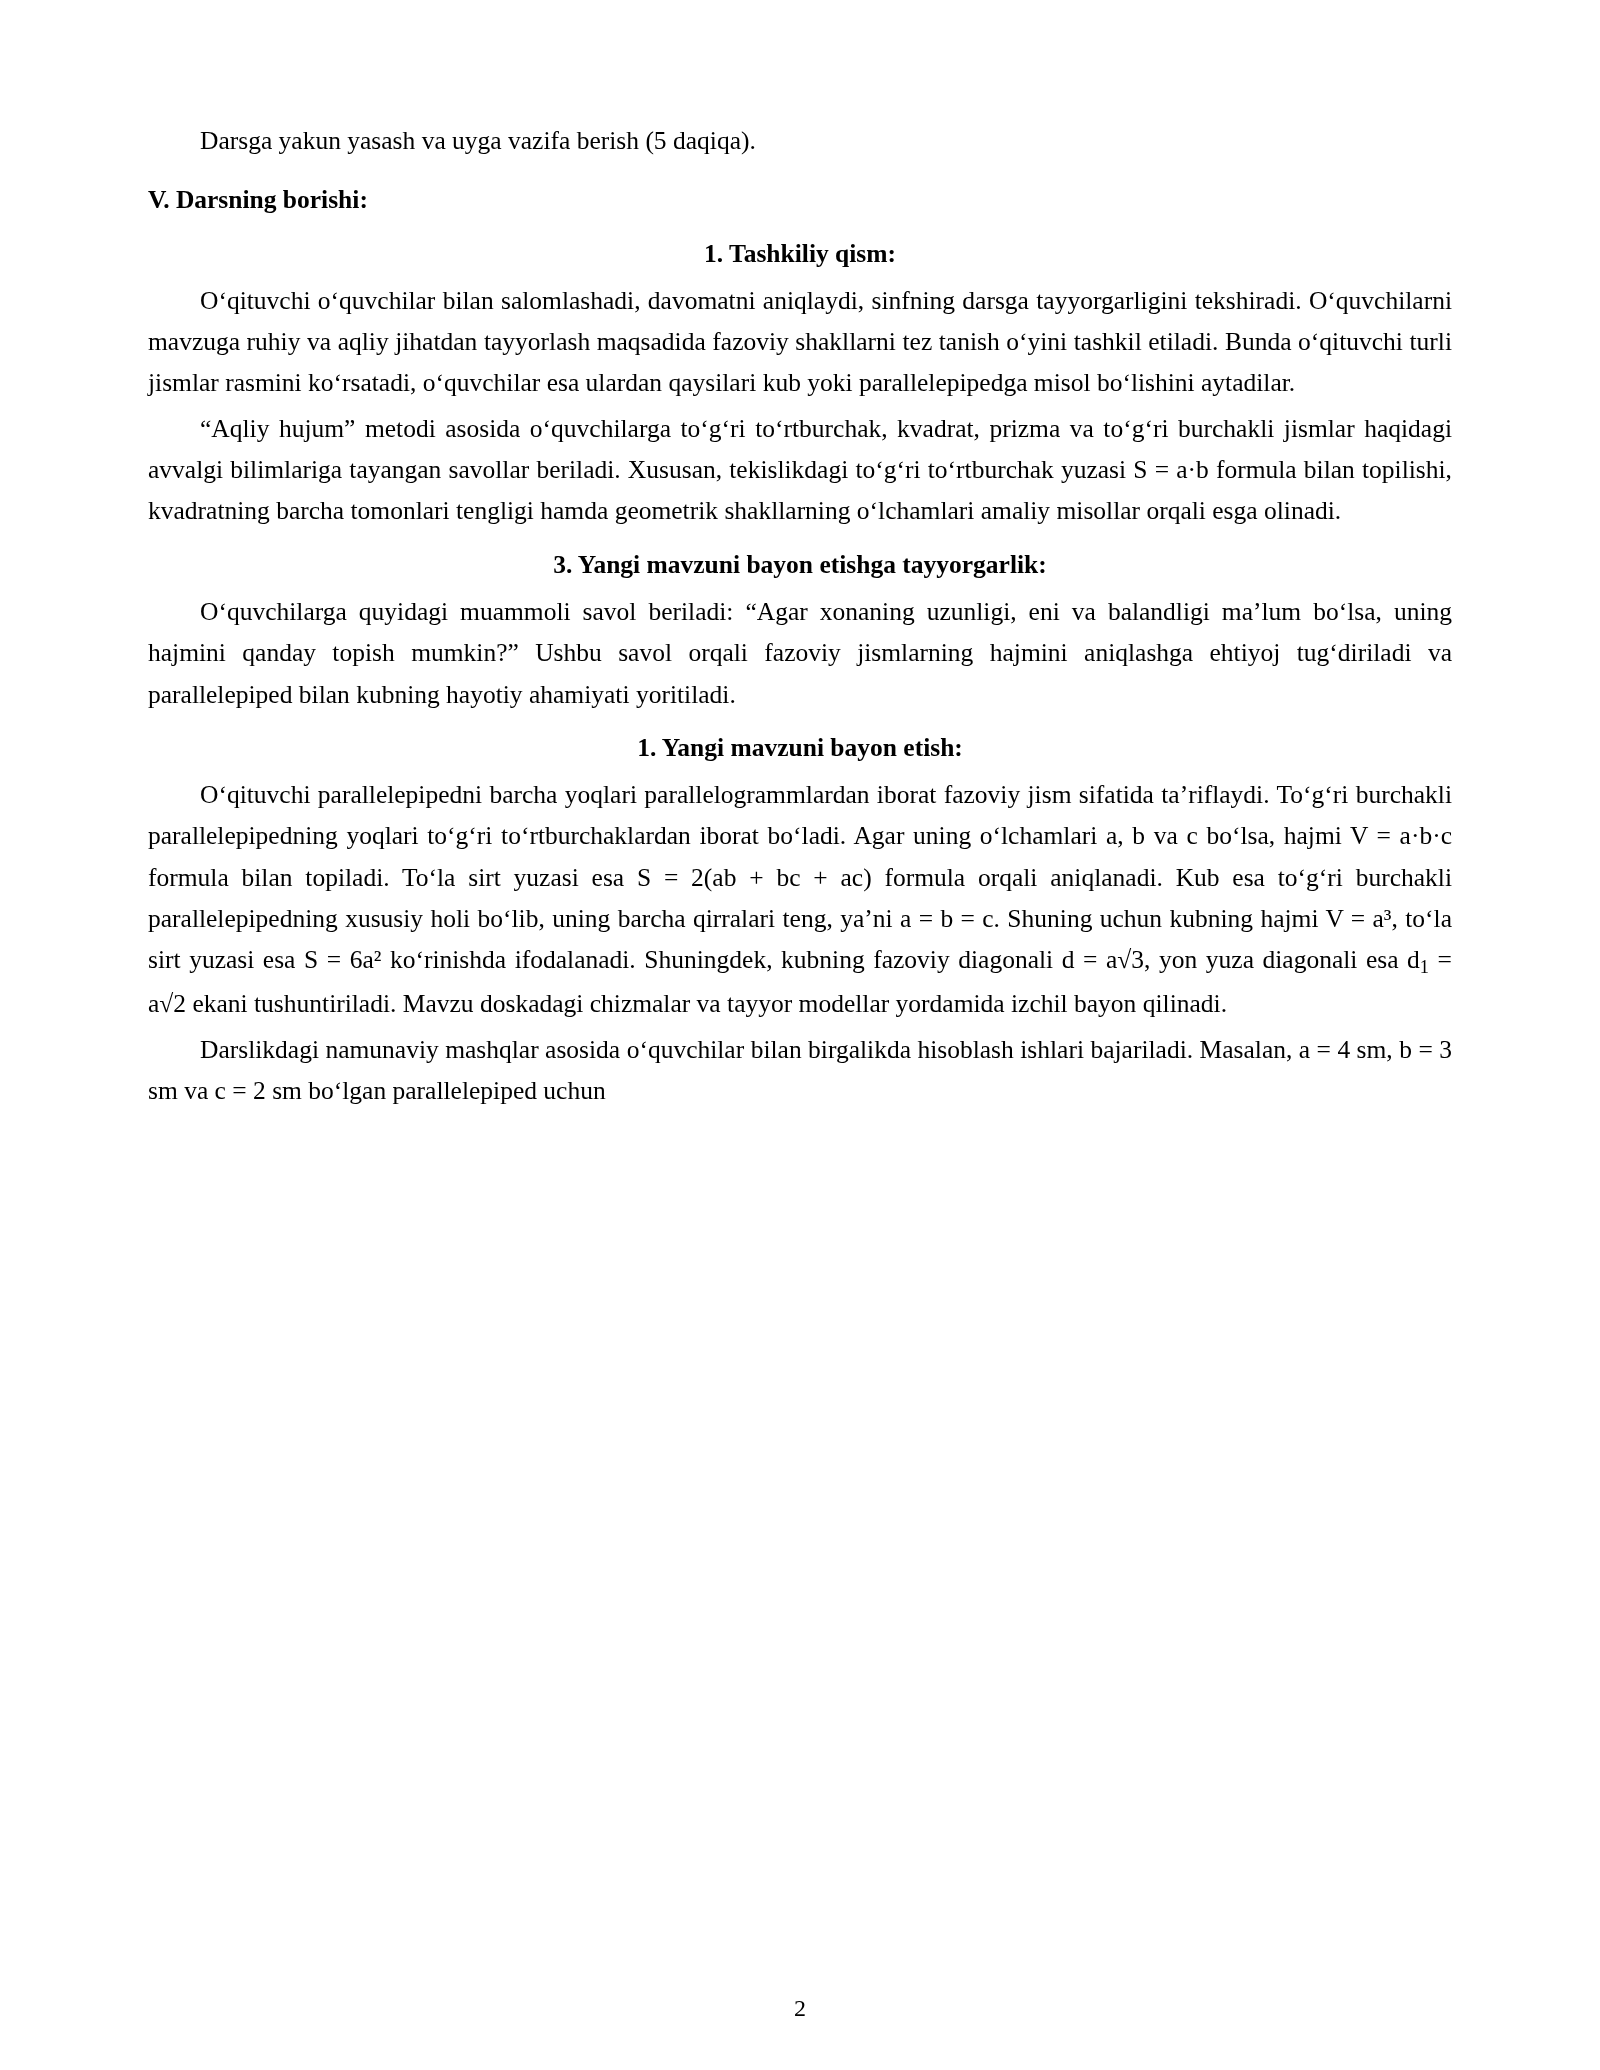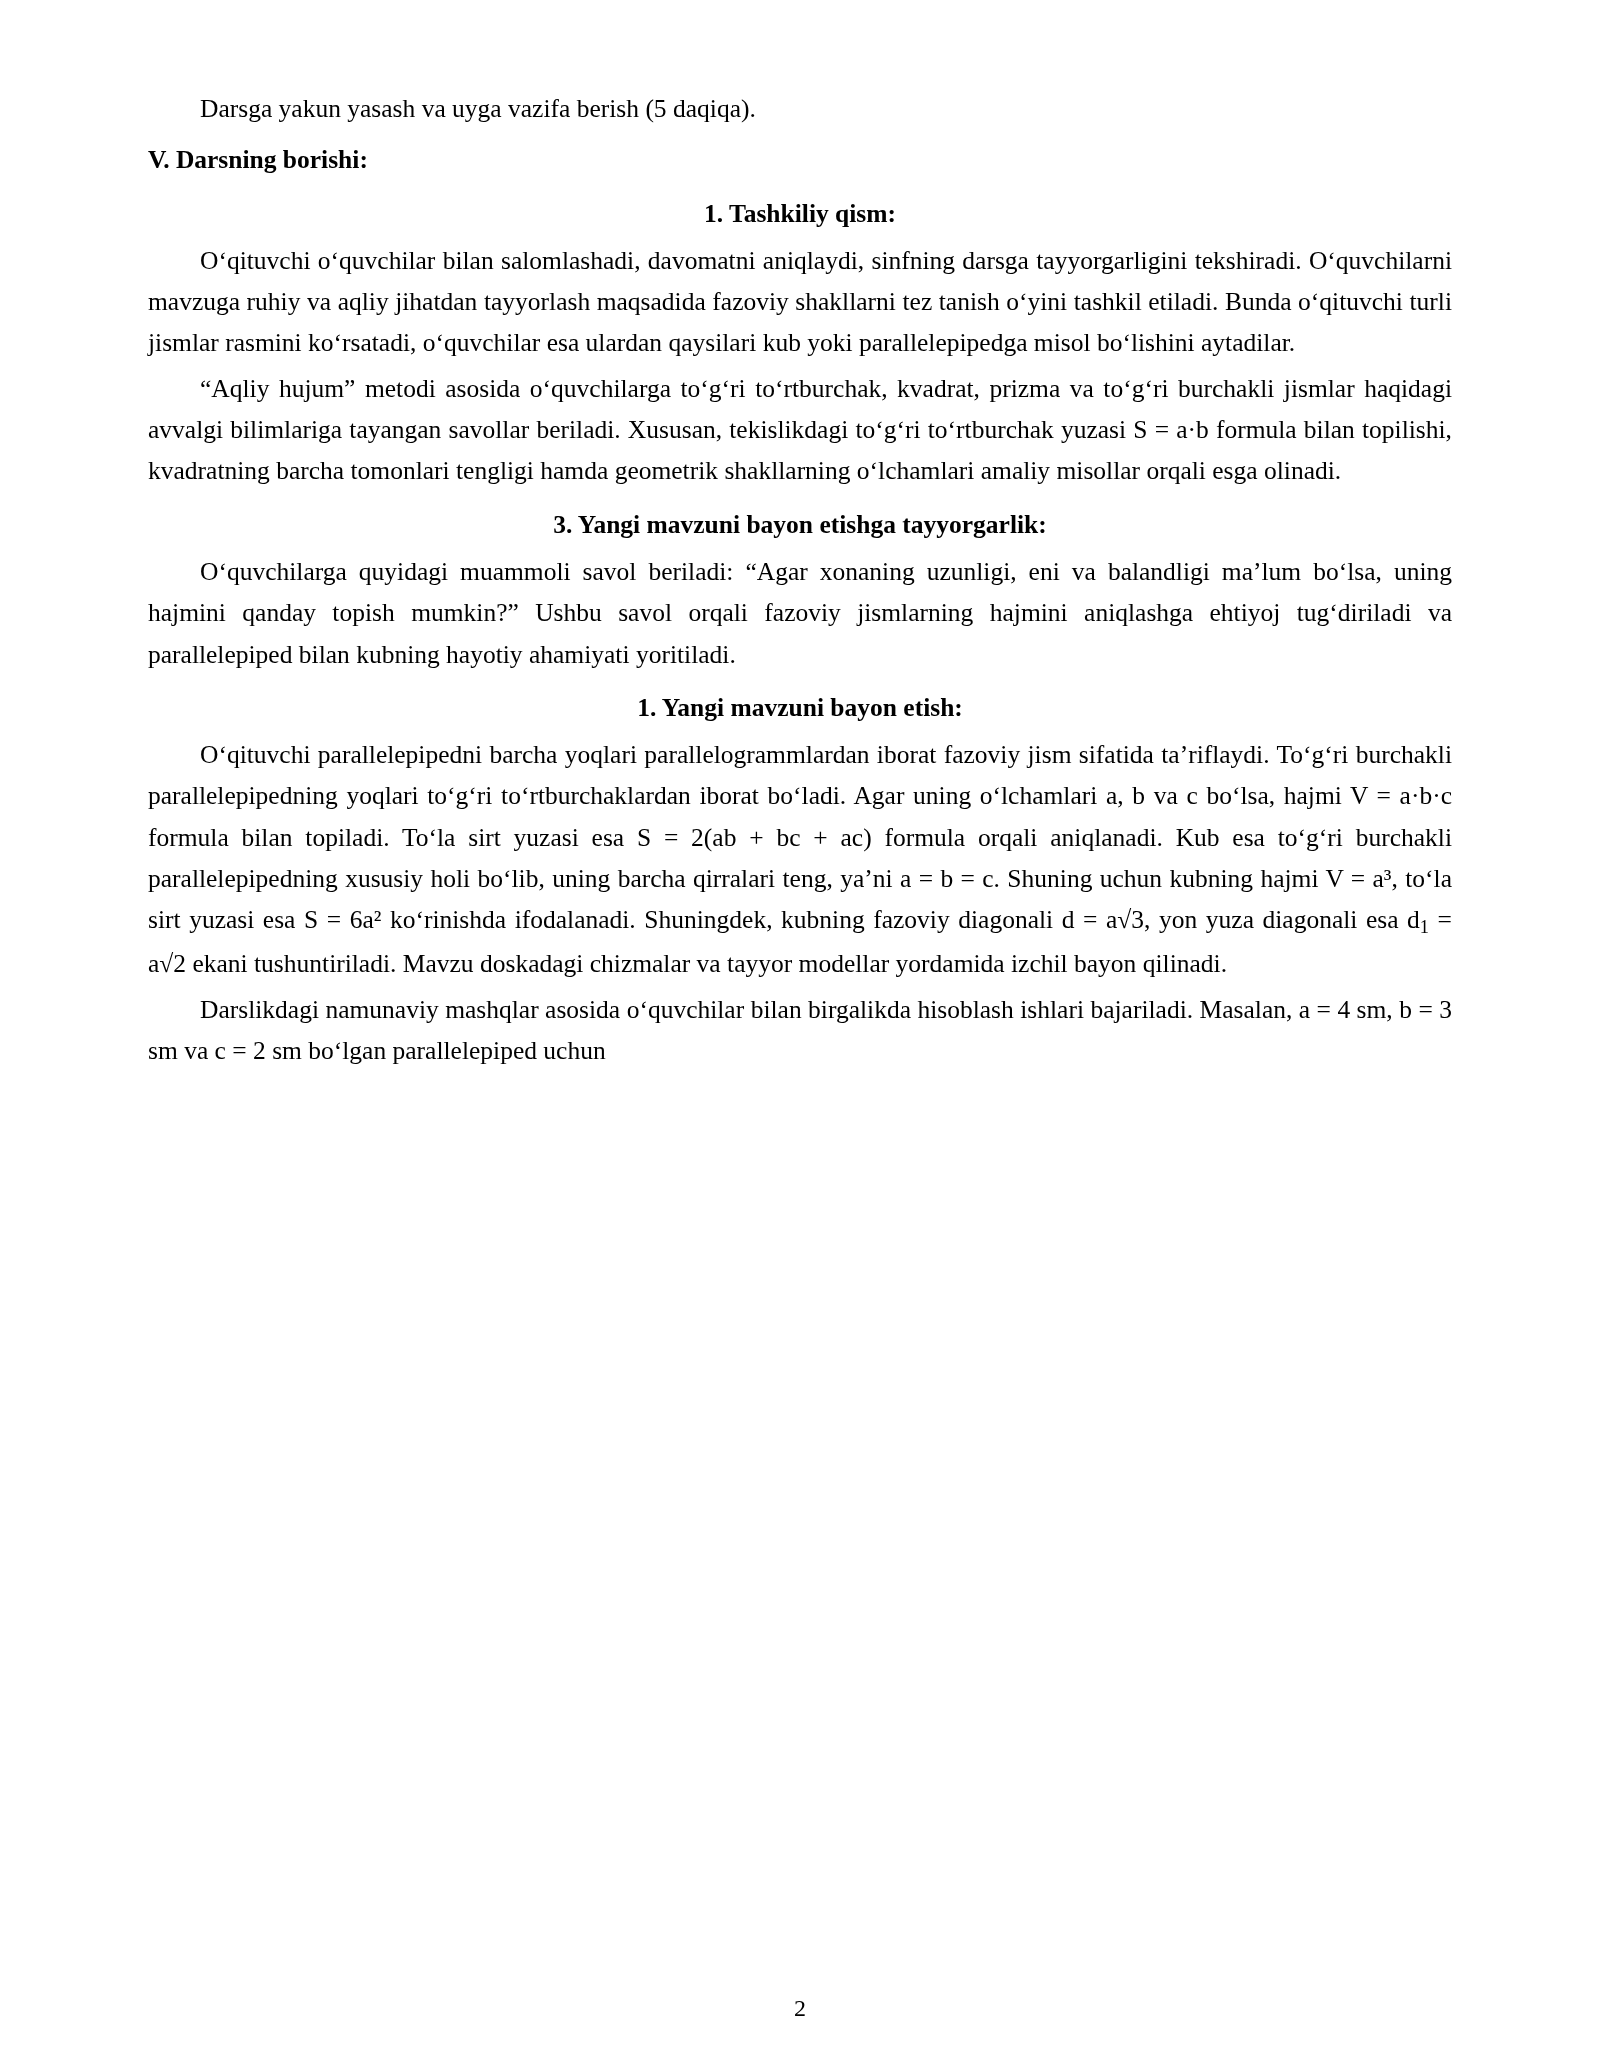--- a/index.html
+++ b/index.html
@@ -11,21 +11,21 @@
     width: 1600px;
     height: 2070px;
     font-family: "Liberation Serif", "DejaVu Serif", serif;
     color: #000000;
   }
   .page {
     position: relative;
     width: 1600px;
     height: 2070px;
     box-sizing: border-box;
-    padding: 88px 148px 40px 148px;
+    padding: 120px 148px 40px 148px;
   }
   .doc-body {
     font-size: 25.5px;
     line-height: 1.62;
     text-align: justify;
   }
   p {
     margin: 0 0 1px 0;
   }
   .para {
@@ -35,21 +35,21 @@
   .heading {
     font-weight: bold;
     text-indent: 0;
     text-align: center;
     margin: 12px 0 6px 0;
   }
   .heading-tight {
     font-weight: bold;
     text-indent: 0;
     text-align: left;
-    margin: 10px 0 6px 0;
+    margin: 18px 0 6px 0;
   }
   .page-number {
     position: absolute;
     bottom: 48px;
     left: 0;
     width: 100%;
     text-align: center;
     font-size: 24px;
     font-family: "Liberation Serif", "DejaVu Serif", serif;
   }

